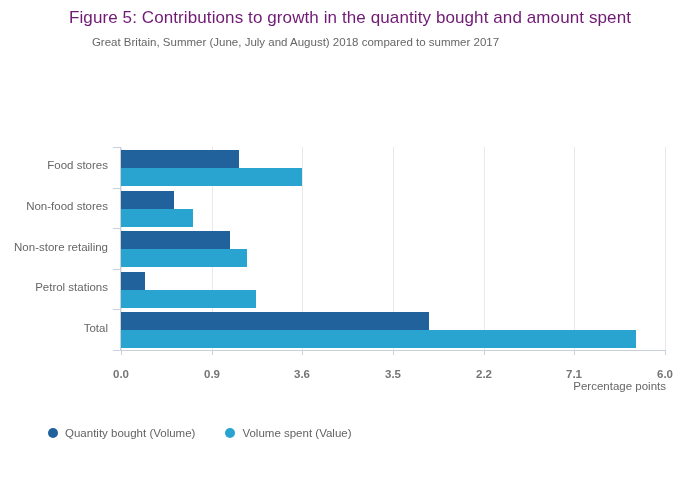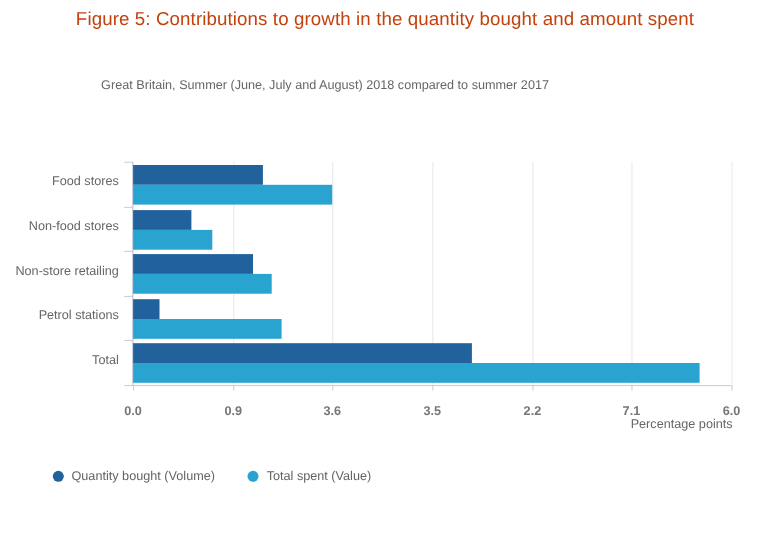--- a/index.html
+++ b/index.html
@@ -18,35 +18,34 @@
 
   
   #chart-title {
     position: absolute;
     left: 0;
     top: 8px;
     width: 700px;
     text-align: center;
     font-size: 17px;
     font-weight: 400;
-    color: #c2410c;
+    color: #701a75;
     letter-spacing: 0.1px;
     white-space: nowrap;
   }
   #chart-subtitle {
     position: absolute;
     left: 0;
     top: 36px;
     width: 591px;
     text-align: center;
     font-size: 11.5px;
     font-weight: 400;
     color: #666666;
     white-space: nowrap;
-    margin-top: 36px;
   }
 
   
   #plot-area {
     position: absolute;
     left: 121px;
     top: 147px;
     width: 544px;
     height: 203px;
   }
@@ -236,15 +235,15 @@
 
 <div id="x-axis-title">Percentage points</div>
 
 <div id="legend">
     <div class="legend-item">
       <span class="legend-swatch" style="background: rgb(33, 97, 156);"></span>
       <span class="legend-label">Quantity bought (Volume)</span>
     </div>
     <div class="legend-item">
       <span class="legend-swatch" style="background: rgb(41, 163, 208);"></span>
-      <span class="legend-label">Total spent (Value)</span>
+      <span class="legend-label">Volume spent (Value)</span>
     </div>
   </div>
 
 </body></html>

